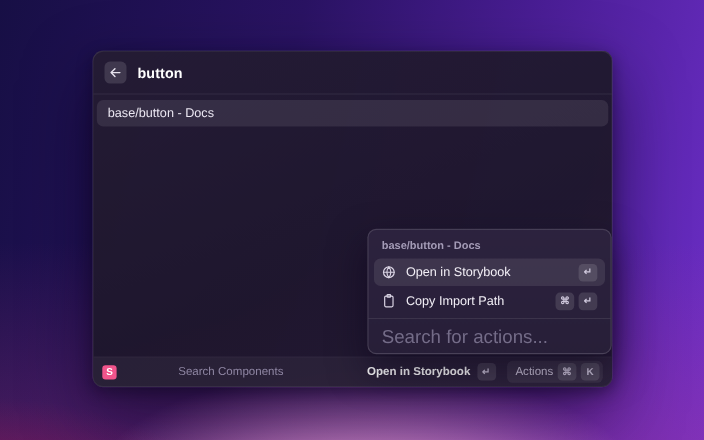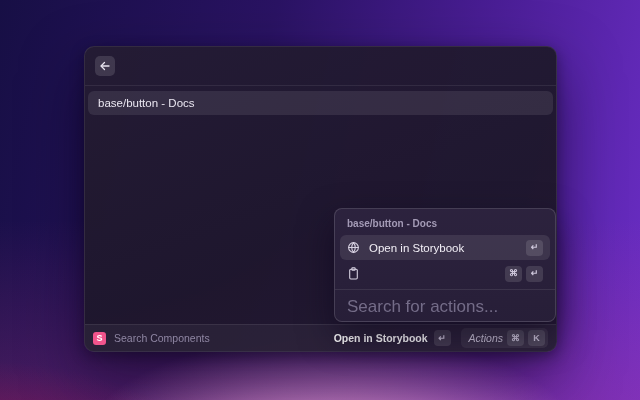--- a/index.html
+++ b/index.html
@@ -60,39 +60,39 @@
     background: rgba(255,255,255,0.045);
     border-top: 1px solid rgba(255,255,255,0.08);
     border-radius: 0 0 9px 9px;
   }
   .sb-logo {
     width: 13px; height: 13px; flex: none;
     background: #f1548c; border-radius: 3px;
     color: #ffffff; font-size: 9px; font-weight: 700;
     display: flex; align-items: center; justify-content: center;
   }
-  .footer-hint { color: #8f86a3; font-size: 10.5px; }
+  .footer-hint { color: #8f86a3; font-size: 10.5px; margin-left: 48px; }
   .footer-right { margin-left: auto; display: flex; align-items: center; gap: 6px; }
   .footer-primary { color: #ffffff; font-size: 10.5px; font-weight: 700; }
   .key {
     min-width: 17px; height: 16px; padding: 0 4px;
     background: rgba(255,255,255,0.12);
     border-radius: 4px;
     color: #cdc6da; font-size: 9px; font-weight: 600;
     display: inline-flex; align-items: center; justify-content: center;
     line-height: 1;
   }
   .actions-group {
     display: flex; align-items: center; gap: 4px;
     background: rgba(255,255,255,0.07);
     border: none; cursor: pointer;
     border-radius: 5px; padding: 2px 3px 2px 8px;
     margin-left: 4px;
   }
-  .actions-label { color: #cdc6da; font-size: 10.5px; font-family: "Liberation Sans", sans-serif; font-style: italic; }
+  .actions-label { color: #cdc6da; font-size: 10.5px; font-family: "Liberation Sans", sans-serif; }
 
   
   .popup {
     position: absolute; left: 334px; top: 208px; width: 222px; height: 114px;
     background: linear-gradient(180deg, rgba(45,35,62,0.98), rgba(40,31,56,0.98));
     border: 1px solid rgba(255,255,255,0.14);
     border-radius: 8px;
     box-shadow: 0 14px 34px rgba(10,4,25,0.5);
     display: flex; flex-direction: column;
   }
@@ -132,20 +132,21 @@
 <div class="modal">
   <div class="modal-header">
     <button class="back-btn">
       <span>
         <svg width="12" height="12" viewBox="0 0 24 24" fill="none" stroke="currentColor" stroke-width="2.6" stroke-linecap="round" stroke-linejoin="round">
           <line x1="20" y1="12" x2="5" y2="12"></line>
             <polyline points="11 5 4 12 11 19"></polyline>
         </svg>
       </span>
     </button>
+    <input class="search-input" type="text" value="button" style="">
   </div>
 
   <div class="result-list">
     <div class="result-row selected">
       <span>base/button - Docs</span>
     </div>
   </div>
 
   <div class="modal-spacer"></div>
 
@@ -180,20 +181,21 @@
         <span class="key">↵</span>
       </span>
     </div>
     <div class="popup-row">
       <span class="icon">
         <svg width="13" height="13" viewBox="0 0 24 24" fill="none" stroke="currentColor" stroke-width="2" stroke-linecap="round" stroke-linejoin="round">
           <rect x="5" y="4" width="14" height="18" rx="2"></rect>
           <rect x="9" y="1.5" width="6" height="4.5" rx="1.2"></rect>
         </svg>
       </span>
+      <span>Copy Import Path</span>
       <span class="keys">
         <span class="key">⌘</span>
         <span class="key">↵</span>
       </span>
     </div>
   </div>
   <div class="popup-footer">
     <input class="popup-search" type="text" placeholder="Search for actions..." style="">
   </div>
 </div>

